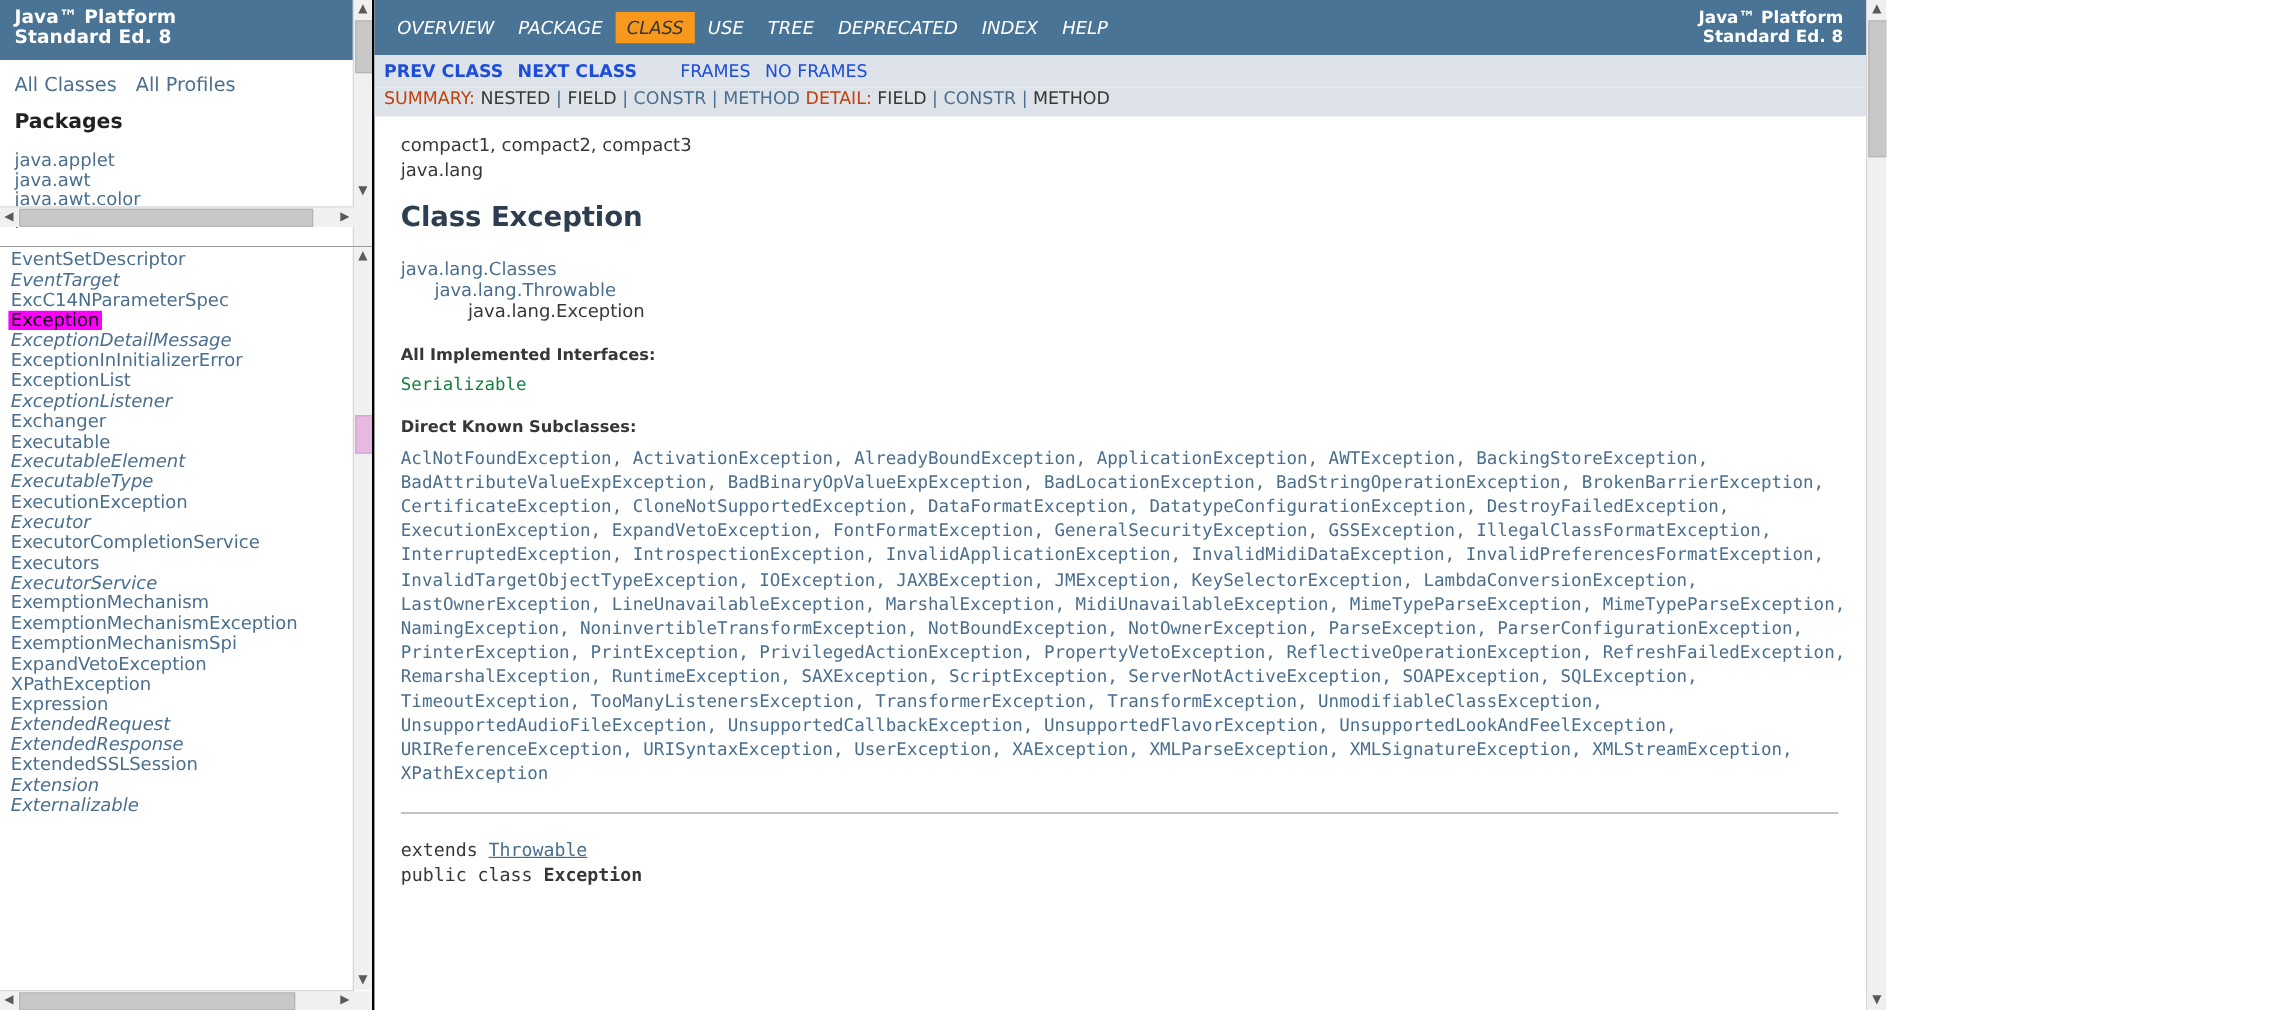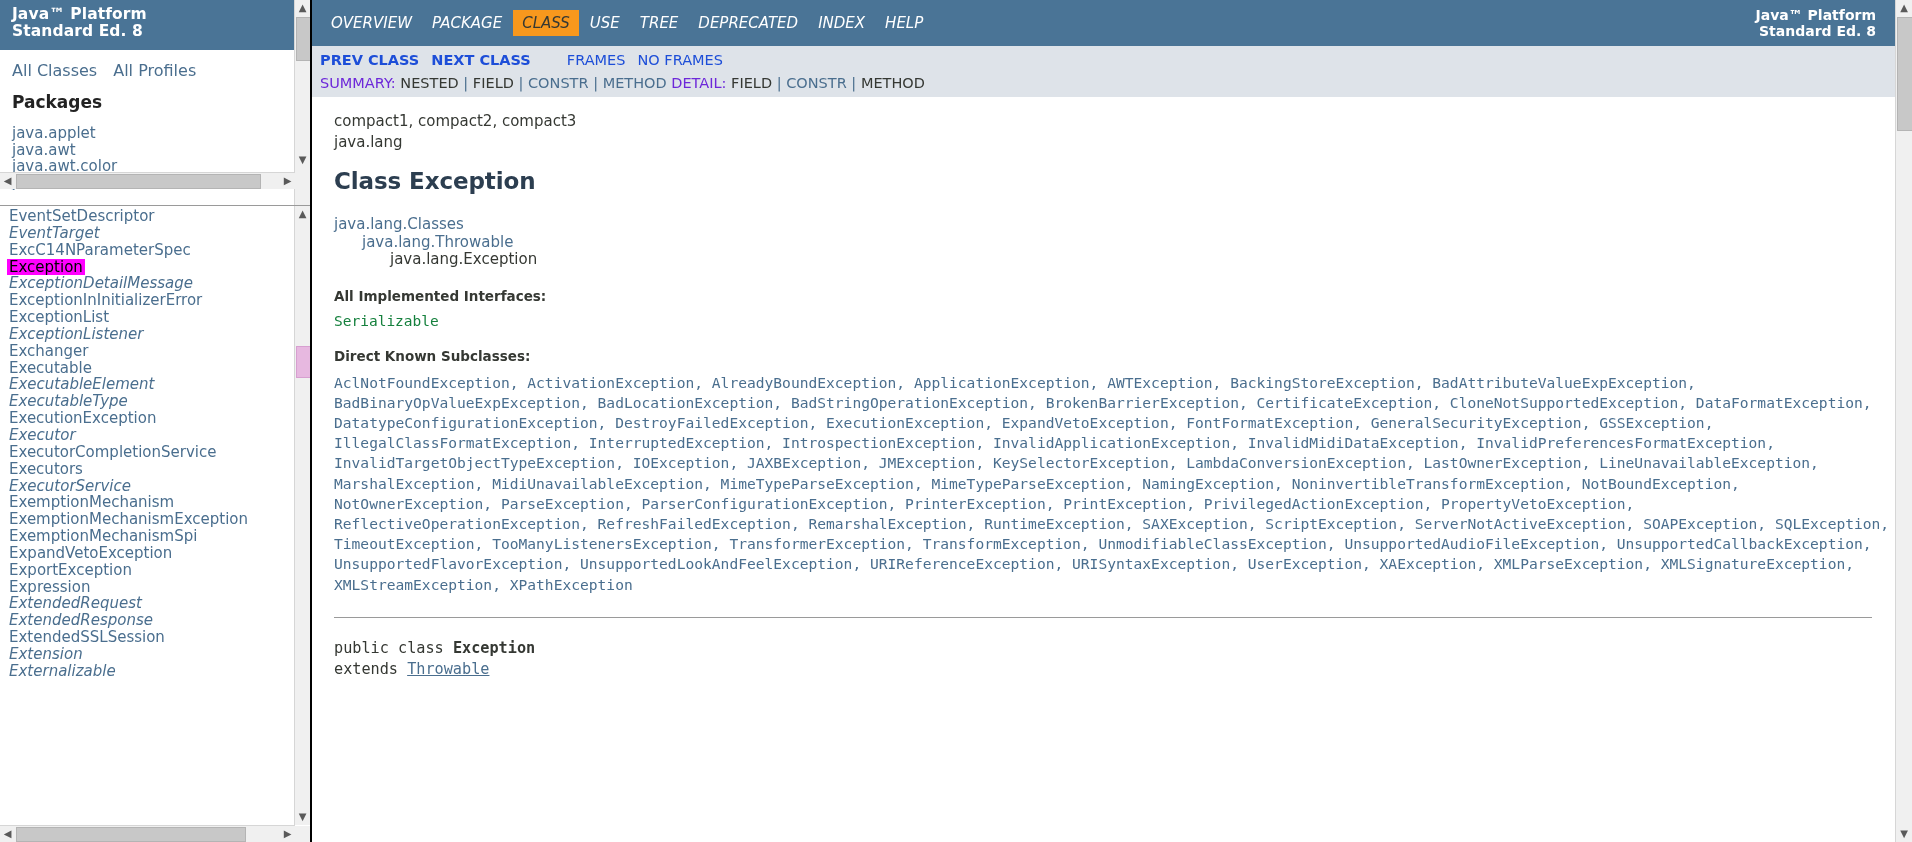--- a/index.html
+++ b/index.html
@@ -8,21 +8,21 @@
     padding: 0;
     width: 1912px;
     height: 842px;
     overflow: hidden;
     background: #ffffff;
     font-family: "DejaVu Sans", "Liberation Sans", sans-serif;
   }
 
   #app {
     position: relative;
-    width: 1912px;
+    width: 1572px;
     height: 842px;
     display: flex;
     background: #ffffff;
   }
 
   
   #left-column {
     width: 310px;
     height: 842px;
     position: relative;
@@ -225,21 +225,21 @@
   .subnav .strong { font-weight: bold; }
   .subnav a { color: #1d4ed8; text-decoration: none; }
   .subnav .gap-lg { display: inline-block; width: 36px; }
   .subnav .gap-sm { display: inline-block; width: 12px; }
   .subnav-row2 {
     background: #dee3e9;
     padding: 2px 0 6px 8px;
     font-size: 14.5px;
     color: #353833;
   }
-  .subnav-row2 .lbl { color: #6d28d9; }
+  .subnav-row2 .lbl { color: #c2410c; }
   .subnav-row2 .dis { color: #353833; }
   .subnav-row2 a { color: #4a6e8e; text-decoration: none; }
   .subnav-row2 .sep { color: #4a6e8e; }
 
   .content {
     padding: 14px 0 0 22px;
   }
   .sub-title {
     font-size: 15px;
     color: #353833;
@@ -361,21 +361,21 @@
             <div class="row-current"><span class="cl iface">ExecutableType</span></div>
             <div class="row-current"><span class="cl">ExecutionException</span></div>
             <div class="row-current"><span class="cl iface">Executor</span></div>
             <div class="row-current"><span class="cl">ExecutorCompletionService</span></div>
             <div class="row-current"><span class="cl">Executors</span></div>
             <div class="row-current"><span class="cl iface">ExecutorService</span></div>
             <div class="row-current"><span class="cl">ExemptionMechanism</span></div>
             <div class="row-current"><span class="cl">ExemptionMechanismException</span></div>
             <div class="row-current"><span class="cl">ExemptionMechanismSpi</span></div>
             <div class="row-current"><span class="cl">ExpandVetoException</span></div>
-            <div class="row-current"><span class="cl">ExportException</span></div>
+            <div class="row-current"><span class="cl">XPathException</span></div>
             <div class="row-current"><span class="cl">Expression</span></div>
             <div class="row-current"><span class="cl iface">ExtendedRequest</span></div>
             <div class="row-current"><span class="cl iface">ExtendedResponse</span></div>
             <div class="row-current"><span class="cl">ExtendedSSLSession</span></div>
             <div class="row-current"><span class="cl iface">Extension</span></div>
             <div class="row-current"><span class="cl iface">Externalizable</span></div>
           </div>
       </div>
 
       <div class="sb-v" style="bottom:17px;">
@@ -439,22 +439,22 @@
 
         <div class="block-label">All Implemented Interfaces:</div>
         <div class="iface-list">Serializable</div>
 
         <div class="block-label">Direct Known Subclasses:</div>
         <div class="subclass-list">AclNotFoundException, ActivationException, AlreadyBoundException, ApplicationException, AWTException, BackingStoreException, BadAttributeValueExpException, BadBinaryOpValueExpException, BadLocationException, BadStringOperationException, BrokenBarrierException, CertificateException, CloneNotSupportedException, DataFormatException, DatatypeConfigurationException, DestroyFailedException, ExecutionException, ExpandVetoException, FontFormatException, GeneralSecurityException, GSSException, IllegalClassFormatException, InterruptedException, IntrospectionException, InvalidApplicationException, InvalidMidiDataException, InvalidPreferencesFormatException, InvalidTargetObjectTypeException, IOException, JAXBException, JMException, KeySelectorException, LambdaConversionException, LastOwnerException, LineUnavailableException, MarshalException, MidiUnavailableException, MimeTypeParseException, MimeTypeParseException, NamingException, NoninvertibleTransformException, NotBoundException, NotOwnerException, ParseException, ParserConfigurationException, PrinterException, PrintException, PrivilegedActionException, PropertyVetoException, ReflectiveOperationException, RefreshFailedException, RemarshalException, RuntimeException, SAXException, ScriptException, ServerNotActiveException, SOAPException, SQLException, TimeoutException, TooManyListenersException, TransformerException, TransformException, UnmodifiableClassException, UnsupportedAudioFileException, UnsupportedCallbackException, UnsupportedFlavorException, UnsupportedLookAndFeelException, URIReferenceException, URISyntaxException, UserException, XAException, XMLParseException, XMLSignatureException, XMLStreamException, XPathException</div>
 
         <hr class="divider">
 
         <div class="declaration">
+          <div><span class="kw">extends </span><a href="#">Throwable</a></div>
           <div><span class="kw">public class </span><span class="cname">Exception</span></div>
-          <div><span class="kw">extends </span><a href="#">Throwable</a></div>
         </div>
       </div>
     </div>
 
     <div class="sb-v" style="width:16px;">
       <div class="sb-btn" style="top:0;width:16px;">▲</div>
       <div class="sb-thumb-v" style="top:17px;height:112px;width:14px;"></div>
       <div class="sb-btn" style="bottom:0;width:16px;">▼</div>
     </div>
   </div>

